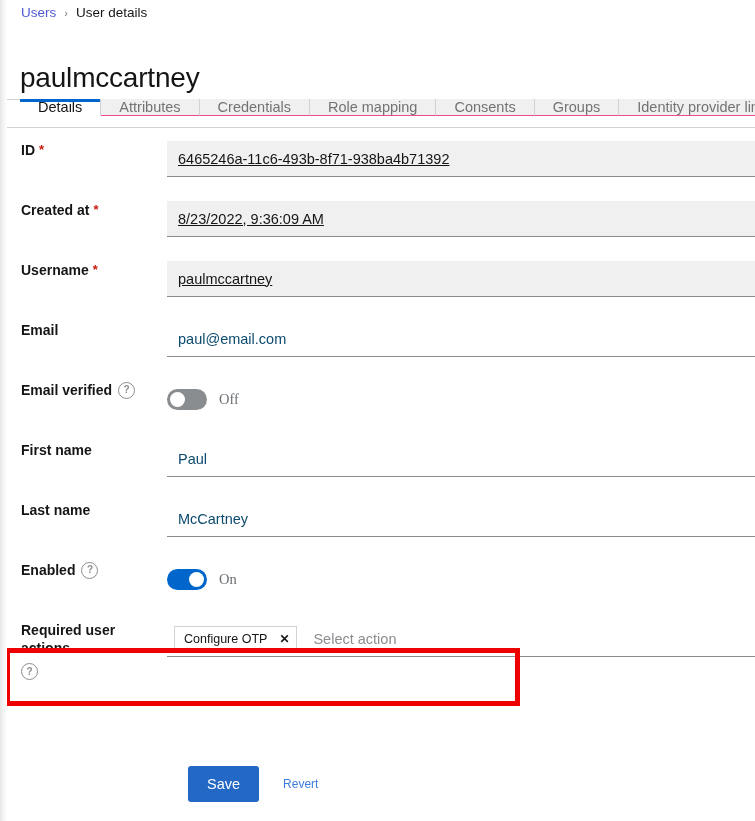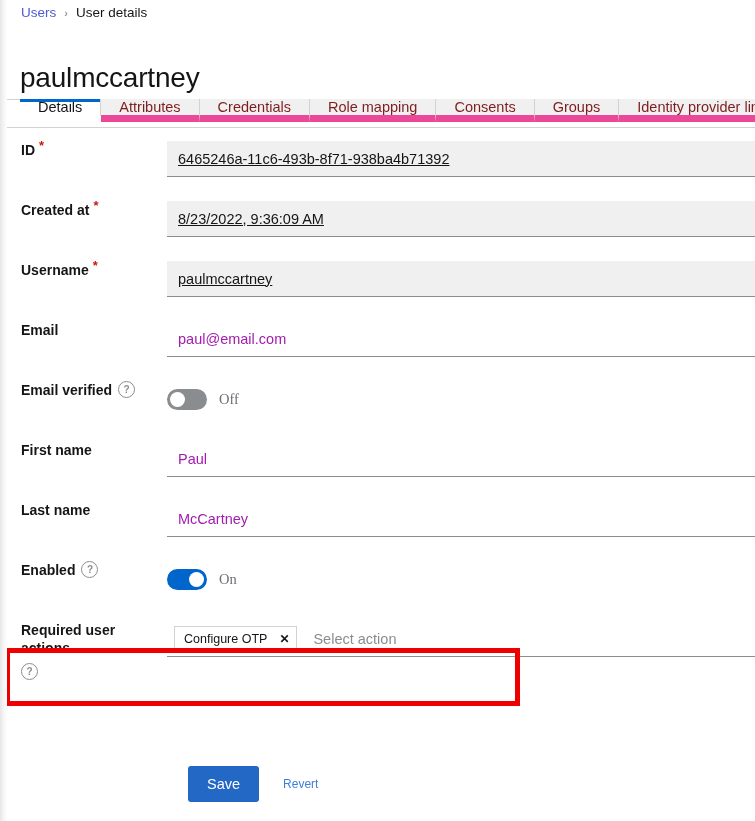--- a/index.html
+++ b/index.html
@@ -95,26 +95,26 @@
     border-bottom: 1px solid #d2d2d2;
     box-sizing: border-box;
   }
   .tab {
     position: relative;
     display: flex;
     align-items: center;
     justify-content: center;
     padding: 0 18px;
     background: #f0f0f0;
-    color: #7f1d1d;
+    color: #737373;
     font-size: 14.5px;
     white-space: nowrap;
     box-sizing: border-box;
     border-right: 1px solid #d2d2d2;
-    border-bottom: 7px solid #ec4899;
+    border-bottom: 1px solid #ec4899;
     cursor: pointer;
   }
   .tab:first-of-type {
     border-left: none;
   }
   .tab.active {
     background: #ffffff;
     color: #151515;
     border-bottom: 1px solid #ffffff;
   }
@@ -145,21 +145,21 @@
     width: 167px;
     flex: 0 0 167px;
     padding-left: 21px;
     box-sizing: border-box;
     font-size: 14px;
     font-weight: bold;
     color: #151515;
     line-height: 18px;
     display: flex;
     flex-wrap: wrap;
-    align-items: flex-start;
+    align-items: center;
     gap: 6px;
   }
   .req-star {
     color: #c9190b;
     font-size: 13px;
     line-height: 10px;
     margin-left: -2px;
   }
   .help-icon {
     display: inline-flex;
@@ -184,21 +184,21 @@
 
   .text-input {
     display: block;
     width: 100%;
     box-sizing: border-box;
     height: 36px;
     line-height: 36px;
     padding: 0 11px;
     font-family: "Liberation Sans", sans-serif;
     font-size: 14.5px;
-    color: #a21caf;
+    color: #0c4a6e;
     background: #ffffff;
     border: none;
     border-bottom: 1px solid #8a8d90;
     border-radius: 0;
     outline: none;
   }
   .text-input.readonly {
     background: #f0f0f0;
     color: #151515;
     text-decoration: underline;

